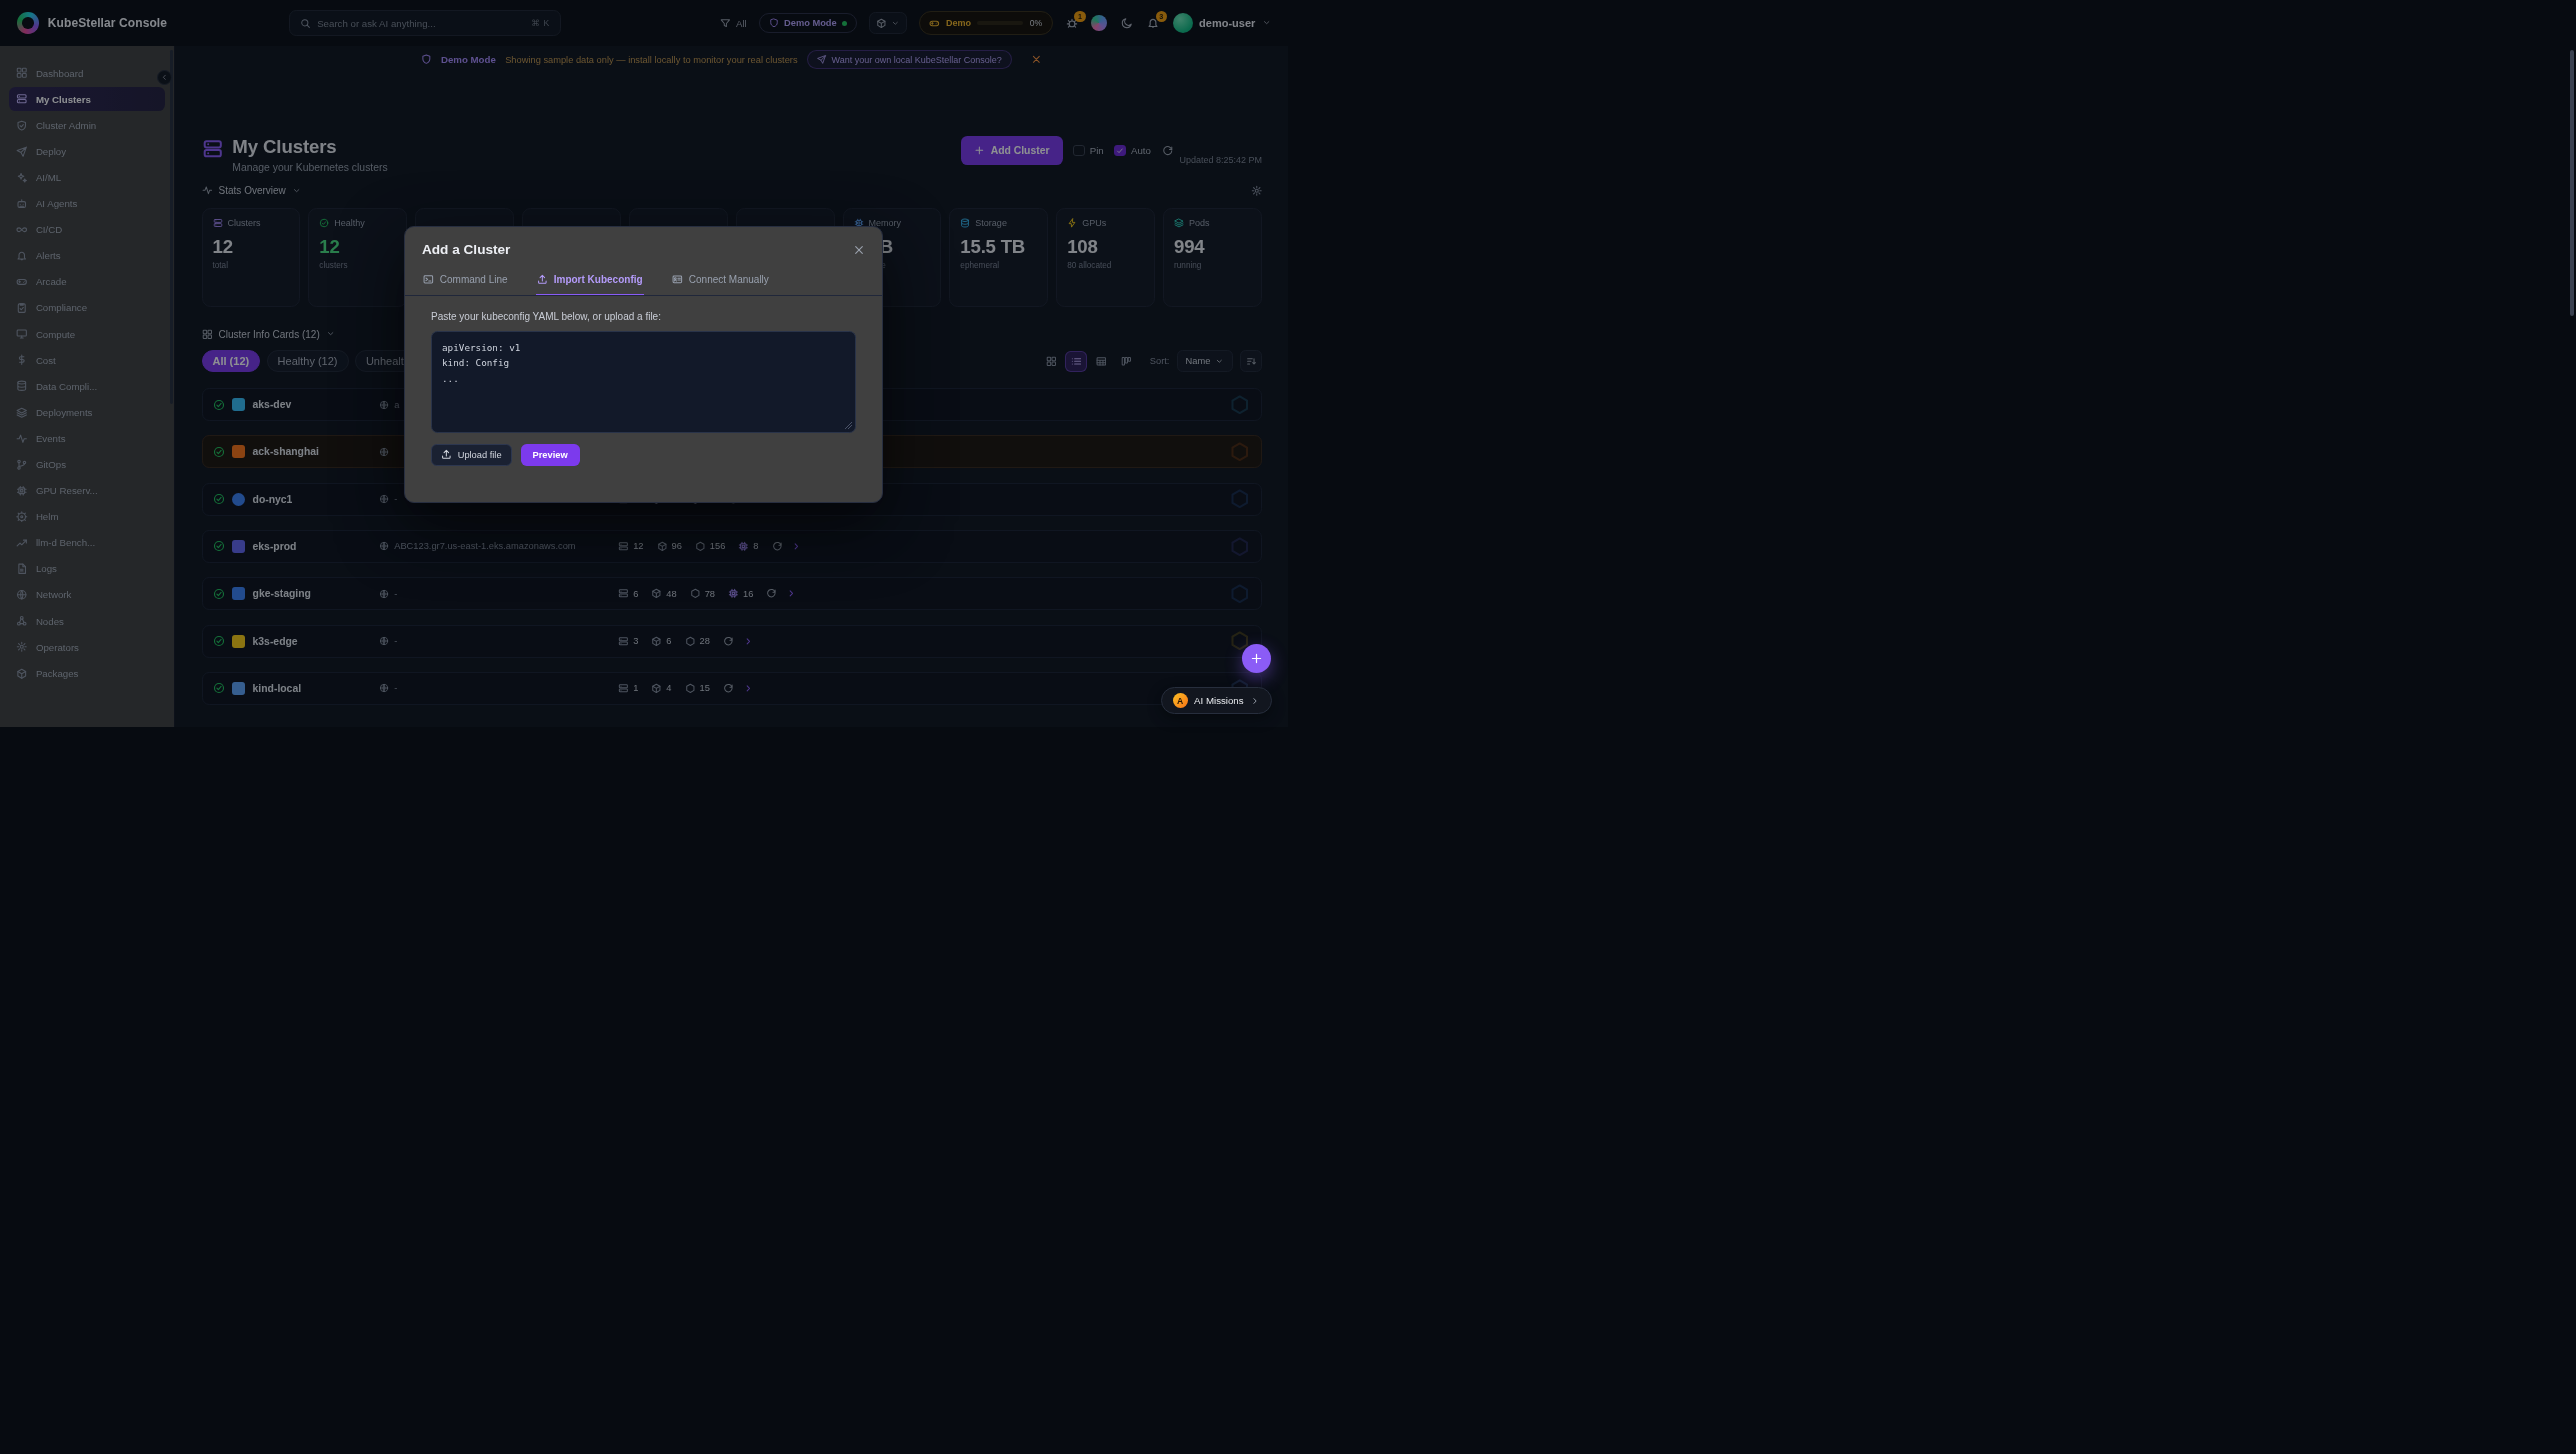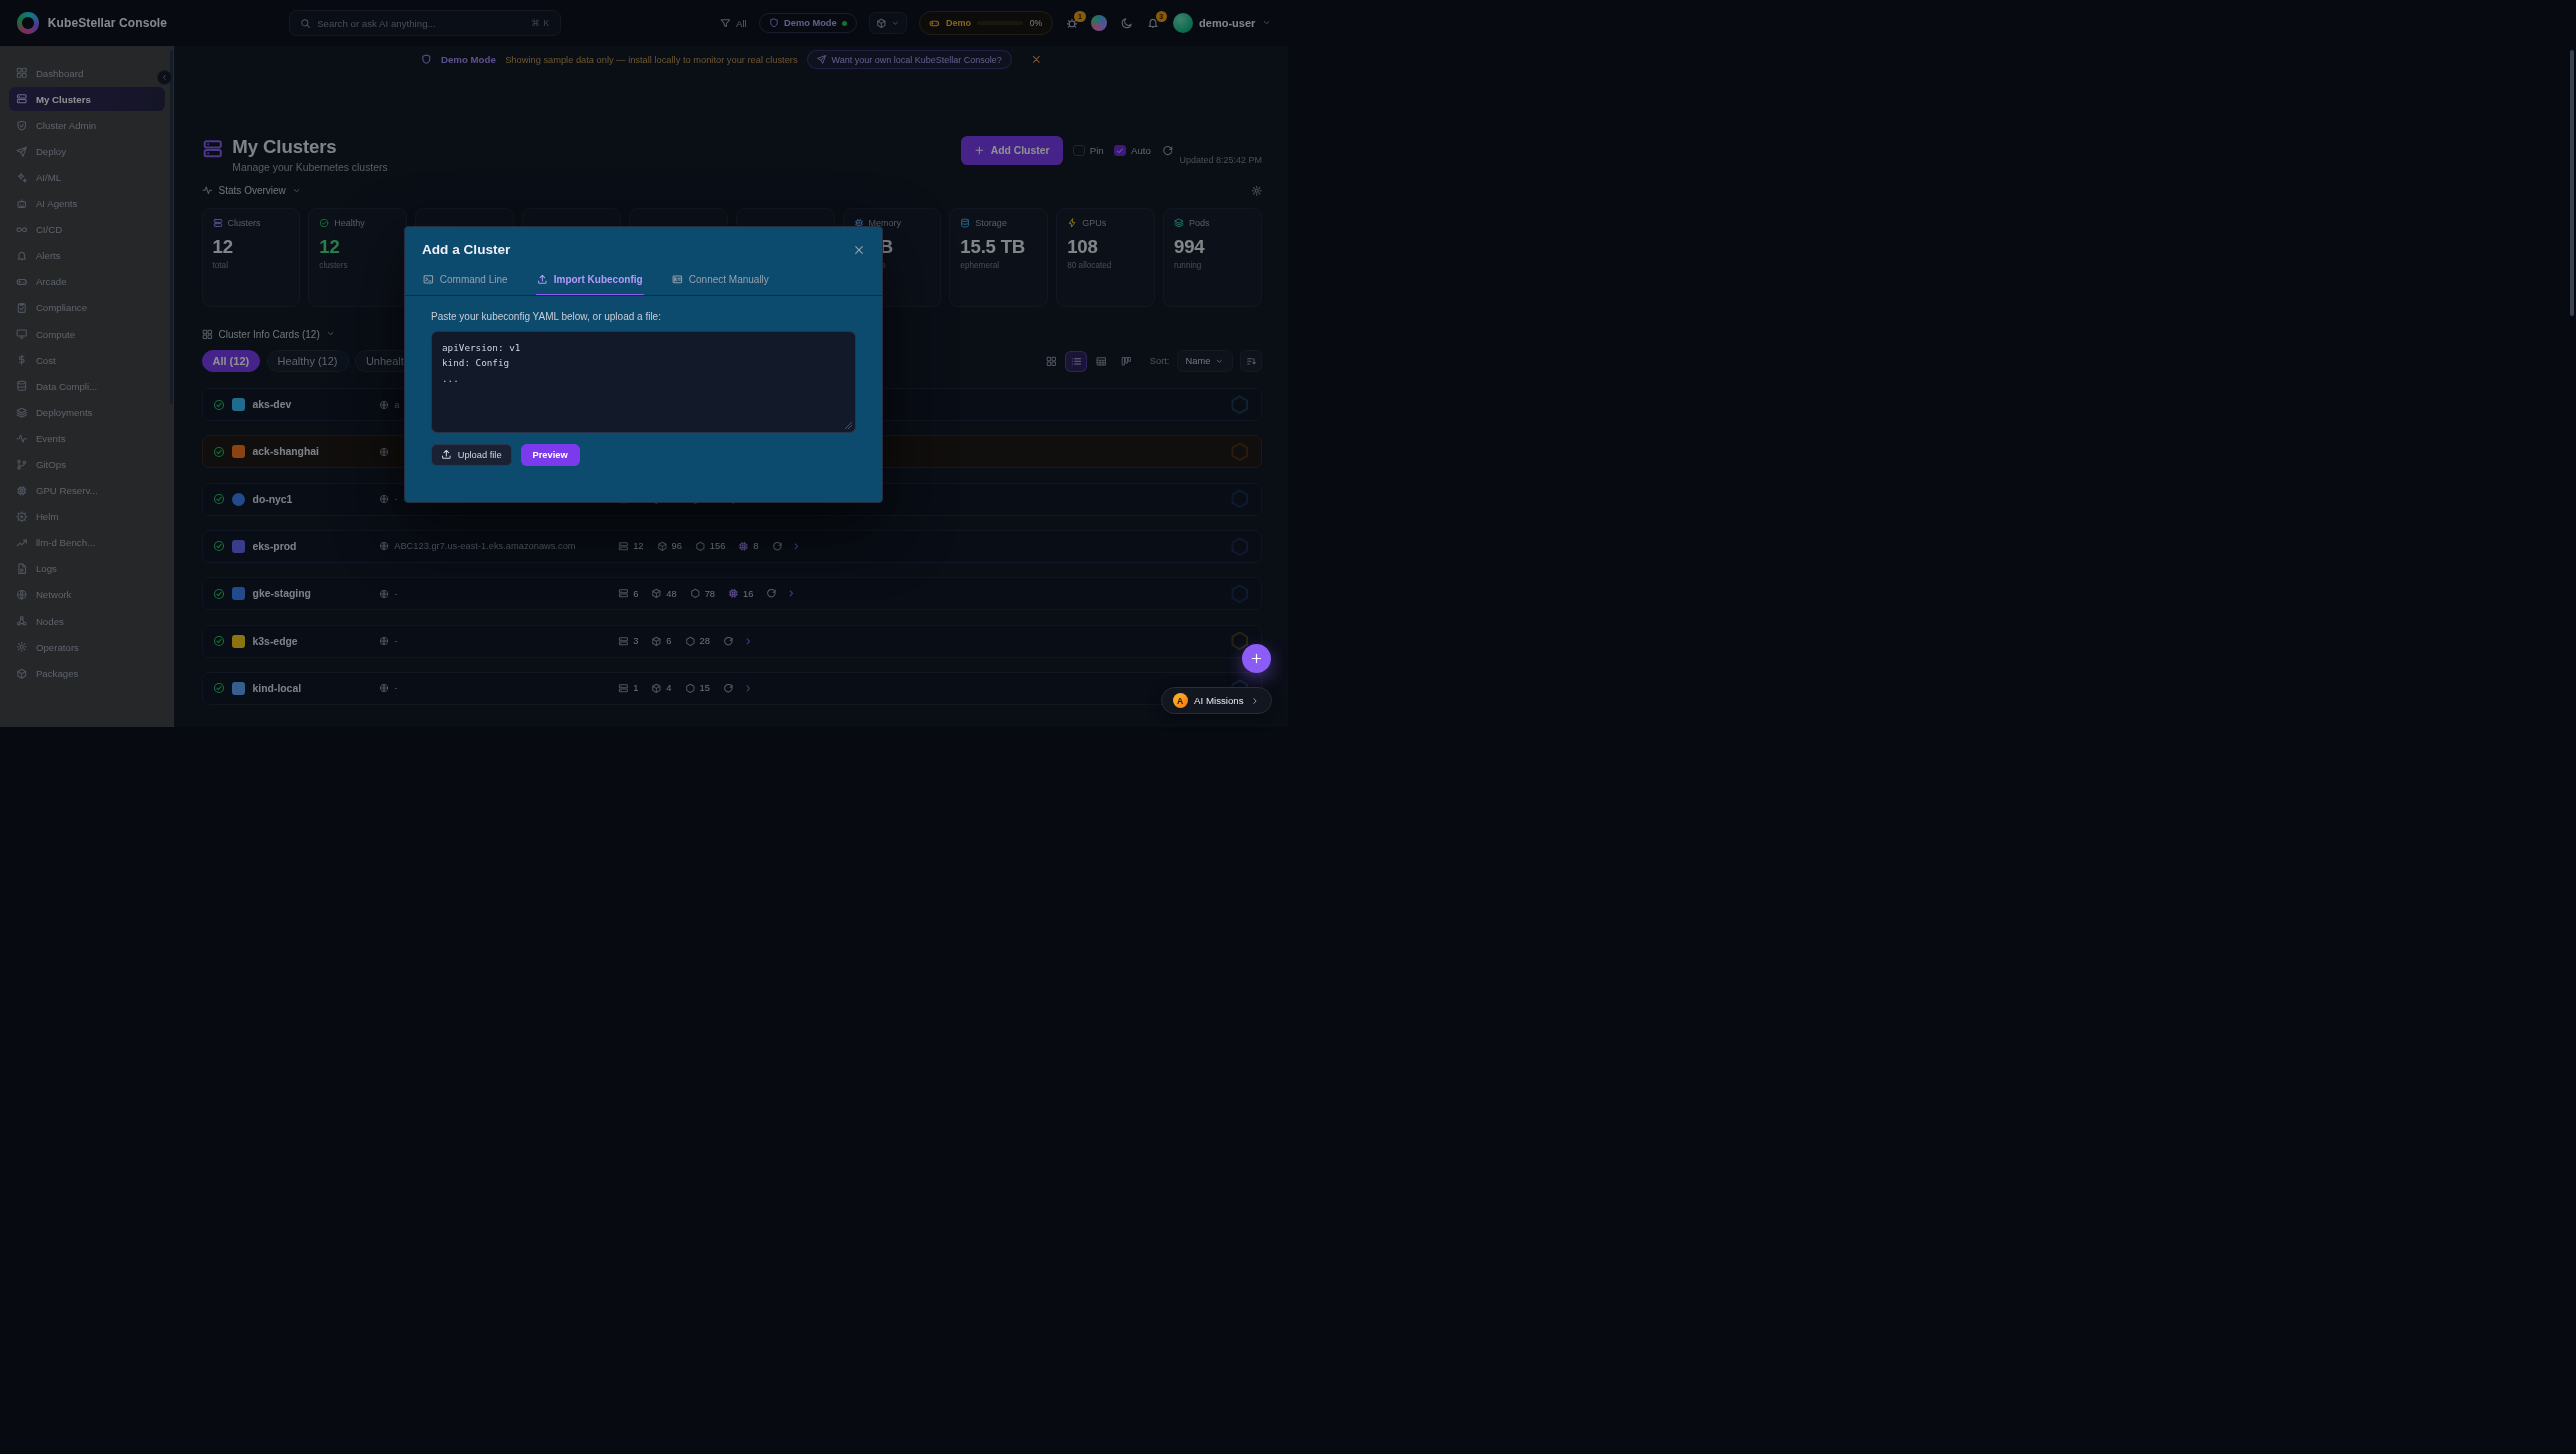--- a/index.html
+++ b/index.html
@@ -101,21 +101,21 @@
 .row-ep{width:239px;flex:none;display:flex;align-items:center;gap:5px;color:#8b93a3;font-size:9.3px;white-space:nowrap;overflow:hidden}
 .row-stats{display:flex;align-items:center;gap:13px}
 .rstat{display:flex;align-items:center;gap:4.3px;color:#c3c8d2;font-size:9.3px}
 .rstat .ic{color:#8b93a3}
 .row-meta{display:flex;align-items:center;gap:9.3px;margin-left:13px;color:#8b93a3}
 .chevlink{display:flex;color:#8b5cf6;cursor:pointer}
 .row-mark{margin-left:auto;opacity:.22;display:flex}
 
 
 .overlay{position:fixed;inset:0;background:rgba(5,8,14,.45);z-index:40;pointer-events:none}
-.modal{position:fixed;left:404px;top:226px;width:479px;height:277px;background:#0c4a6e;border:0.7px solid #272e40;border-radius:4px;box-shadow:0 21.5px 64px rgba(0,0,0,.65);z-index:50;display:flex;flex-direction:column}
+.modal{position:fixed;left:404px;top:226px;width:479px;height:277px;background:#404040;border:0.7px solid #272e40;border-radius:10px;box-shadow:0 21.5px 64px rgba(0,0,0,.65);z-index:50;display:flex;flex-direction:column}
 .modal-head{display:flex;align-items:center;justify-content:space-between;padding:15px 17px 10px}
 .modal-head h2{font-size:13.6px;font-weight:700;color:#edeff4}
 .modal-close{color:#9aa1ad;cursor:pointer;display:flex}
 .modal-tabs{display:flex;gap:27px;padding:0 17px;border-bottom:0.7px solid #20273a}
 .mtab{display:flex;align-items:center;gap:5.7px;padding:7.2px 1.4px 9.3px;font-size:10px;color:#98a0ae;border-bottom:1.4px solid transparent;margin-bottom:-0.7px;cursor:pointer;white-space:nowrap}
 .mtab.active{color:#b49bfa;border-bottom-color:#8b5cf6;font-weight:600}
 .modal-body{padding:15px 26px}
 .mb-label{font-size:10px;color:#c9cdd6;margin-bottom:9.3px}
 .ta-wrap{position:relative}
 .kubeconfig-textarea{width:100%;height:102px;background:#121929;border:0.7px solid #293349;border-radius:6.4px;padding:7.9px 10px;color:#cfd4de;font-family:"DejaVu Sans Mono",monospace;font-size:9.3px;line-height:1.65;resize:none;outline:none;display:block}

